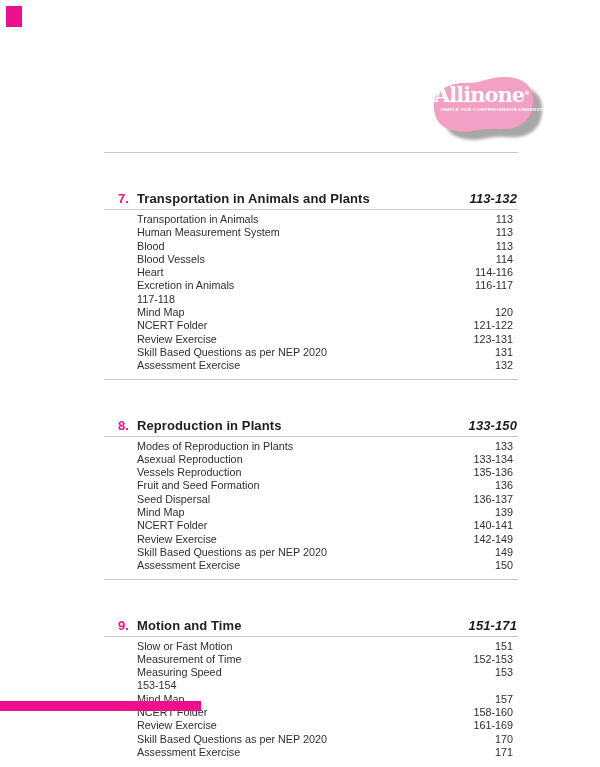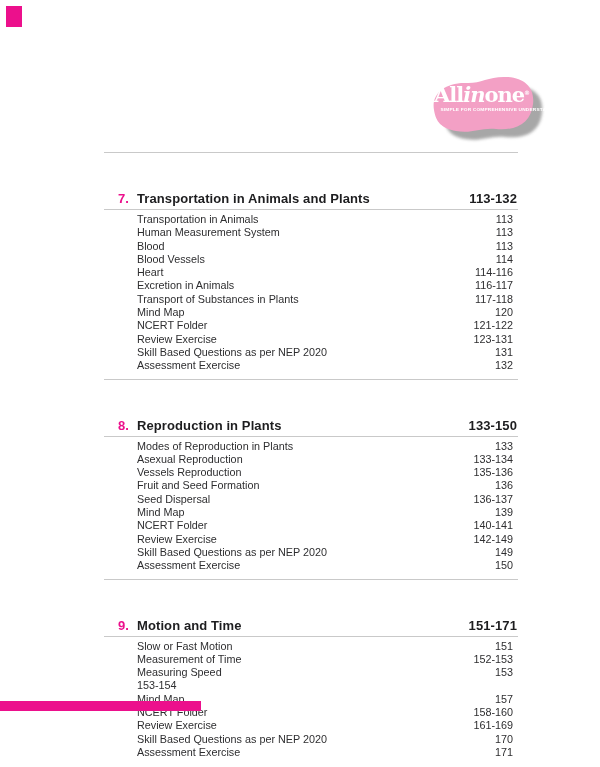--- a/index.html
+++ b/index.html
@@ -36,21 +36,21 @@
     position:absolute;left:8px;top:14px;width:104px;
     text-align:center;
     color:#ffffff;
     font-family:"DejaVu Serif", serif;
     font-weight:bold;
     font-size:21px;
     letter-spacing:-1px;
     line-height:22px;
     white-space:nowrap;
   }
-  .logo-text .in{font-style:italic;}
+  .logo-text .in{}
   .logo-text .reg{
     font-size:6px;vertical-align:top;letter-spacing:0;
     position:relative;top:-2px;
   }
   .logo-tagline{
     position:absolute;left:8px;top:37px;width:104px;
     text-align:center;
     color:#ffffff;
     font-size:6px;
     letter-spacing:0.2px;
@@ -69,21 +69,21 @@
   .section-header{
     display:flex;align-items:baseline;
     border-top:1px solid #c9c9c9;
     border-bottom:1px solid #c9c9c9;
     padding:2px 1px 3px 14px;
     font-size:13px;font-weight:bold;color:#1d1d1f;
     letter-spacing:0.1px;
   }
   .section-num{color:#ec108c;width:19px;flex:none;}
   .section-title{flex:1;margin-top:36px;}
-  .section-pages{flex:none;}
+  .section-pages{flex:none;font-style:italic;}
   .entries{padding:3px 5px 4px 33px;}
   .entry{
     display:flex;justify-content:space-between;align-items:baseline;
     font-size:10.8px;line-height:13.3px;color:#2e2e30;
   }
   .entry-label{flex:1;padding-right:8px;white-space:nowrap;}
   .entry-pages{flex:none;}
 </style>
 </head>
 <body>
@@ -133,21 +133,20 @@
         </div>
       <div class="entry">
           <span class="entry-label">Heart</span>
           <span class="entry-pages">114-116</span>
         </div>
       <div class="entry">
           <span class="entry-label">Excretion in Animals</span>
           <span class="entry-pages">116-117</span>
         </div>
       <div class="entry">
-          <span class="entry-label">Transport of Substances in Plants</span>
           <span class="entry-pages">117-118</span>
         </div>
       <div class="entry">
           <span class="entry-label">Mind Map</span>
           <span class="entry-pages">120</span>
         </div>
       <div class="entry">
           <span class="entry-label">NCERT Folder</span>
           <span class="entry-pages">121-122</span>
         </div>

